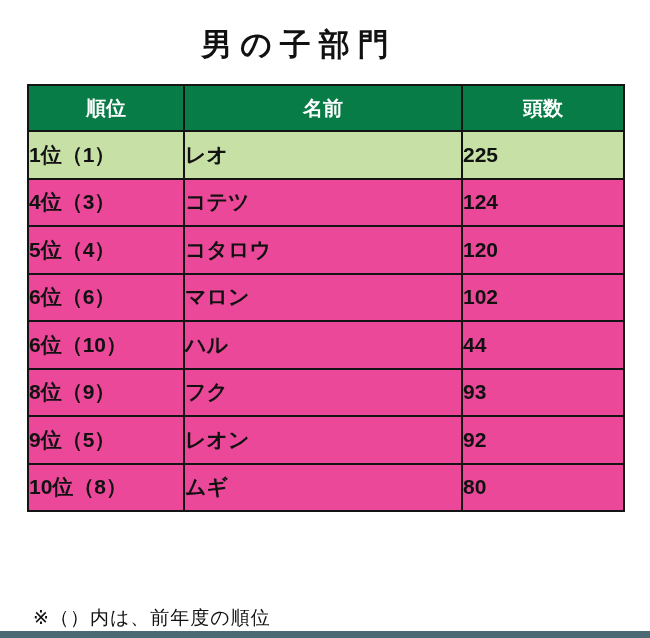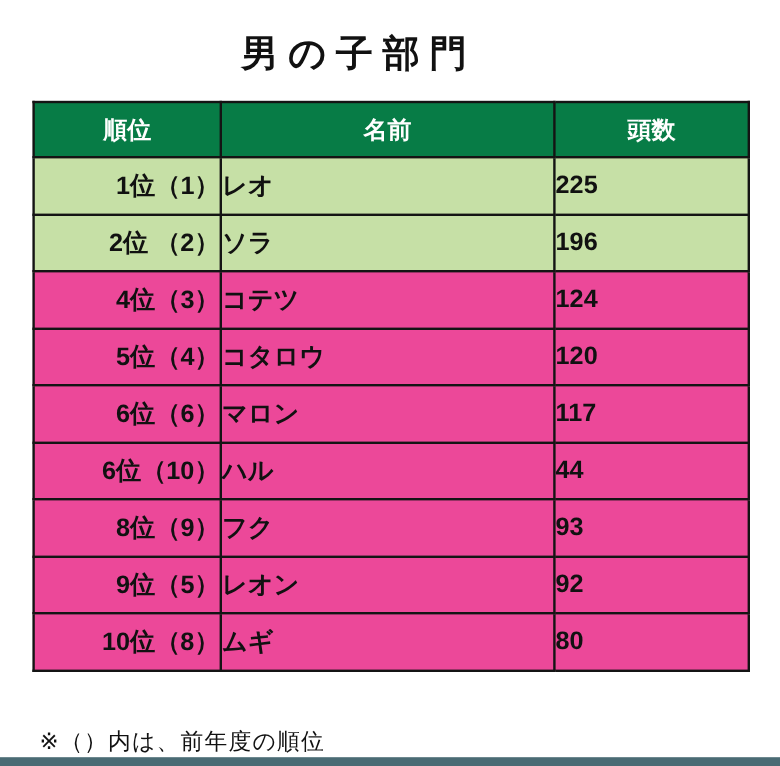--- a/index.html
+++ b/index.html
@@ -59,21 +59,21 @@
   table.ranking tbody td {
     height: 45.5px;
     font-size: 21px;
     vertical-align: middle;
     background: #ec4899;
   }
   table.ranking tbody tr.hl td {
     background: #c6e0a6;
   }
   td.rank-cell {
-    text-align: right;
+    text-align: left;
     padding-left: 20px;
     margin-left: 19px;
   }
   td.name-cell, td.count-cell {
     text-align: left;
   }
   .footnote {
     position: absolute;
     left: 33px;
     top: 605px;
@@ -110,39 +110,34 @@
         <th>名前</th>
         <th>頭数</th>
       </tr>
     </thead>
     <tbody>
       <tr class="hl">
         <td class="rank-cell">1位（1）</td>
         <td class="name-cell">レオ</td>
         <td class="count-cell">225</td>
       </tr>
-      <tr class="hl">
-        <td class="rank-cell">2位 （2）</td>
-        <td class="name-cell">ソラ</td>
-        <td class="count-cell">196</td>
-      </tr>
       <tr>
         <td class="rank-cell">4位（3）</td>
         <td class="name-cell">コテツ</td>
         <td class="count-cell">124</td>
       </tr>
       <tr>
         <td class="rank-cell">5位（4）</td>
         <td class="name-cell">コタロウ</td>
         <td class="count-cell">120</td>
       </tr>
       <tr>
         <td class="rank-cell">6位（6）</td>
         <td class="name-cell">マロン</td>
-        <td class="count-cell">117</td>
+        <td class="count-cell">102</td>
       </tr>
       <tr>
         <td class="rank-cell">6位（10）</td>
         <td class="name-cell">ハル</td>
         <td class="count-cell">44</td>
       </tr>
       <tr>
         <td class="rank-cell">8位（9）</td>
         <td class="name-cell">フク</td>
         <td class="count-cell">93</td>

